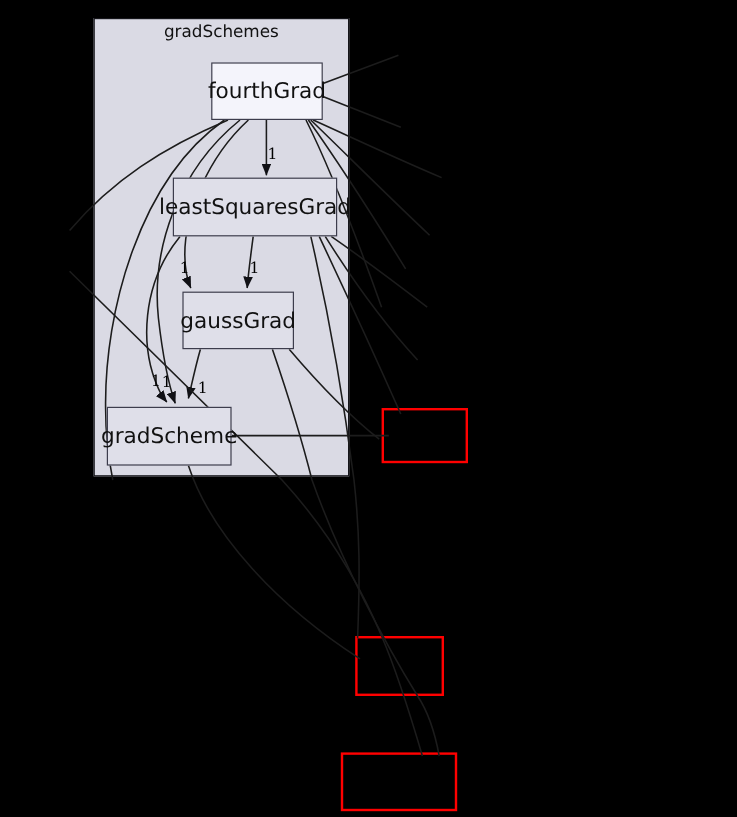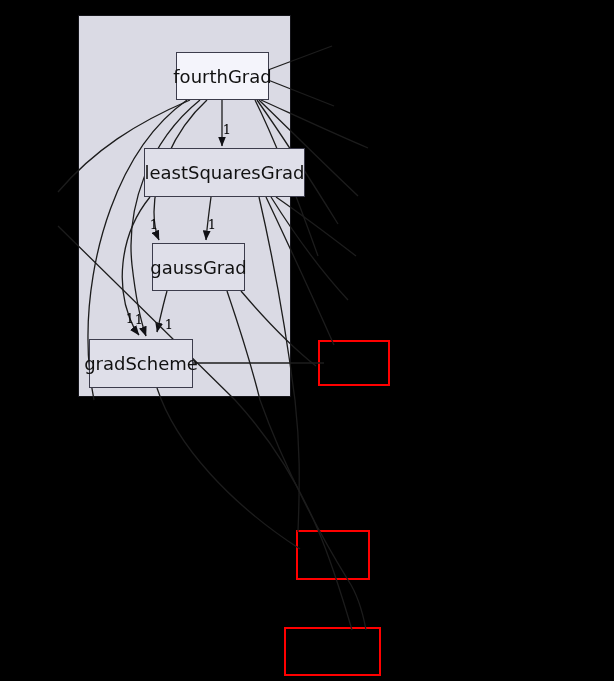--- a/index.html
+++ b/index.html
@@ -46,21 +46,21 @@
     background:var(--node-fill);
     border:1.5px solid var(--node-border);
     display:flex;align-items:center;justify-content:center;
     font-size:18px;
     color:var(--text);
     z-index:4;
     cursor:pointer;
   }
   .node.highlight{background:var(--highlight-node-fill);}
   .node-fourthGrad{left:176px;top:52px;width:93px;height:48px;}
-  .node-leastSquaresGrad{left:144px;top:148px;width:161px;height:49px;}
+  .node-leastSquaresGrad{left:144px;top:148px;width:137px;height:49px;}
   .node-gaussGrad{left:152px;top:243px;width:93px;height:48px;}
   .node-gradScheme{left:89px;top:339px;width:104px;height:49px;}
   .external-node{
     position:absolute;
     box-sizing:border-box;
     background:transparent;
     border:2px solid var(--truncated-red);
     z-index:2;
     cursor:pointer;
   }
@@ -122,20 +122,21 @@
       <path d="M227,291 C242,335 252,368 260,400 C285,470 322,538 348,580 C356,592 362,608 366,630"></path>
       <path d="M241,291 C264,318 288,344 316,366"></path>
       <path d="M193,363 L324,363"></path>
       <path d="M157,388 C176,446 232,505 300,549"></path>
       <path d="M190,100 C136,123 94,150 58,192"></path>
       <path d="M187,100 C116,150 87,260 88,340 C88,360 90,380 94,400"></path>
       <path d="M58,226 L235,400 C268,436 296,478 318,530 C330,558 342,596 352,630"></path>
     </g>
   </svg>
 
+  <div class="cluster-title">gradSchemes</div>
 
   <div class="node highlight node-fourthGrad">
     <span>fourthGrad</span>
   </div>
   <div class="node node-leastSquaresGrad">
     <span>leastSquaresGrad</span>
   </div>
   <div class="node node-gradScheme">
     <span>gradScheme</span>
   </div>

